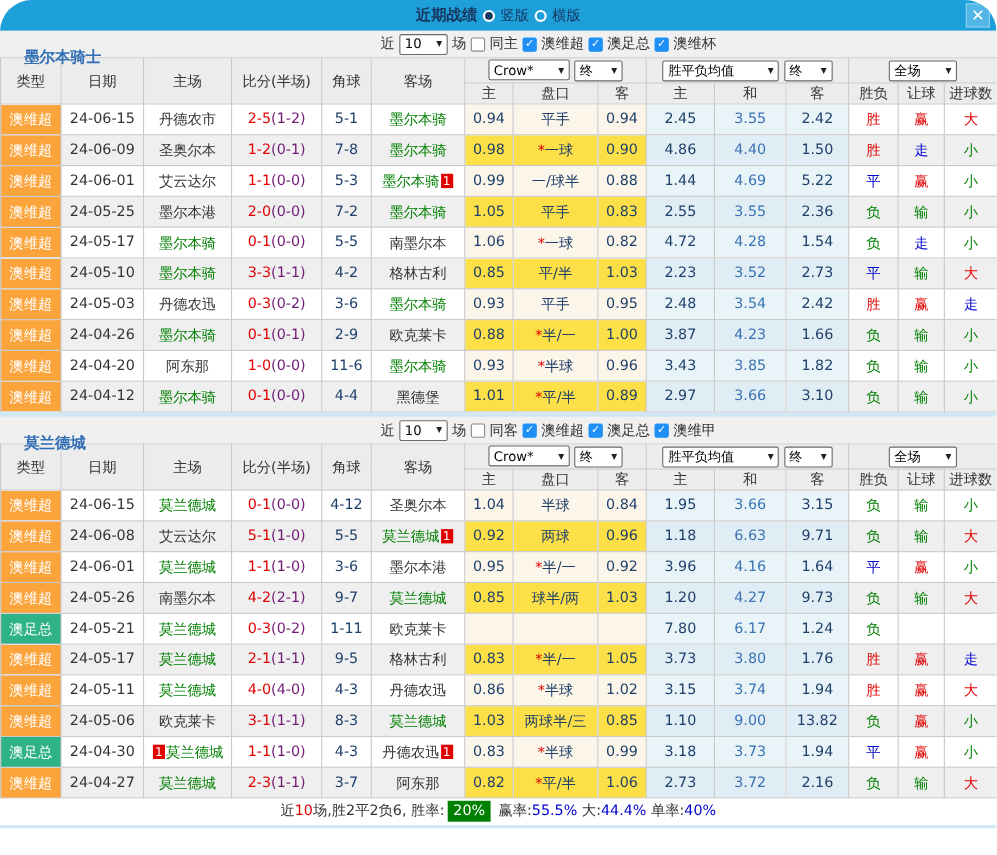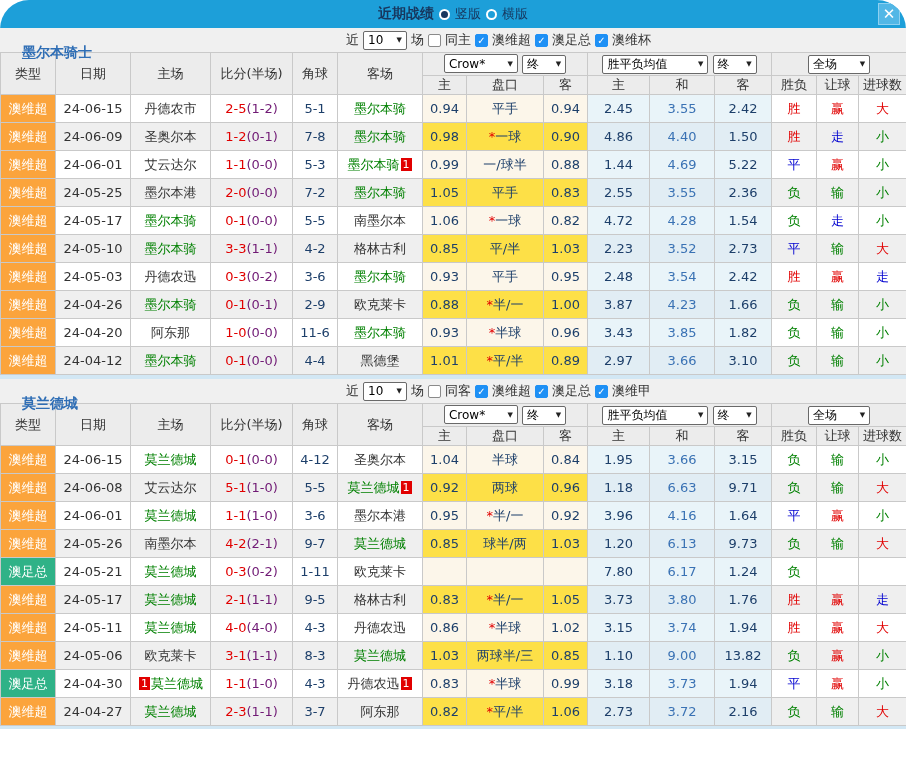--- a/index.html
+++ b/index.html
@@ -489,21 +489,21 @@
             <td class="league orange"><span>澳维超</span></td>
             <td>24-05-26</td>
             <td><span class="tm">南墨尔本</span></td>
             <td><span class="score">4-2</span><span class="half">(2-1)</span></td>
             <td class="navy">9-7</td>
             <td><span class="tm target">莫兰德城</span></td>
             <td class="crow navy">0.85</td>
             <td class="crow navy">球半/两</td>
             <td class="crow navy">1.03</td>
             <td class="mean navy">1.20</td>
-            <td class="mean draw">6.13</td>
+            <td class="mean draw">4.27</td>
             <td class="mean navy">9.73</td>
             <td><span class="c-green">负</span></td>
             <td><span class="c-green">输</span></td>
             <td><span class="c-red">大</span></td>
           </tr>
           <tr class="odd">
             <td class="league green"><span>澳足总</span></td>
             <td>24-05-21</td>
             <td><span class="tm target">莫兰德城</span></td>
             <td><span class="score">0-3</span><span class="half">(0-2)</span></td>
@@ -599,16 +599,17 @@
             <td class="crow navy">1.06</td>
             <td class="mean navy">2.73</td>
             <td class="mean draw">3.72</td>
             <td class="mean navy">2.16</td>
             <td><span class="c-green">负</span></td>
             <td><span class="c-green">输</span></td>
             <td><span class="c-red">大</span></td>
           </tr>
         </tbody>
     </table>
+    <div class="summary" id="summary-1"><span>近</span><span class="c-red">10</span><span>场,胜2平2负6, 胜率:</span><span class="badge">20%</span><span> 赢率:</span><span class="c-blue">55.5%</span><span> 大:</span><span class="c-blue">44.4%</span><span> 单率:</span><span class="c-blue">40%</span></div>
   </section>
 
   <div class="bottom-strip"></div>
 </div>
 
 </body></html>

